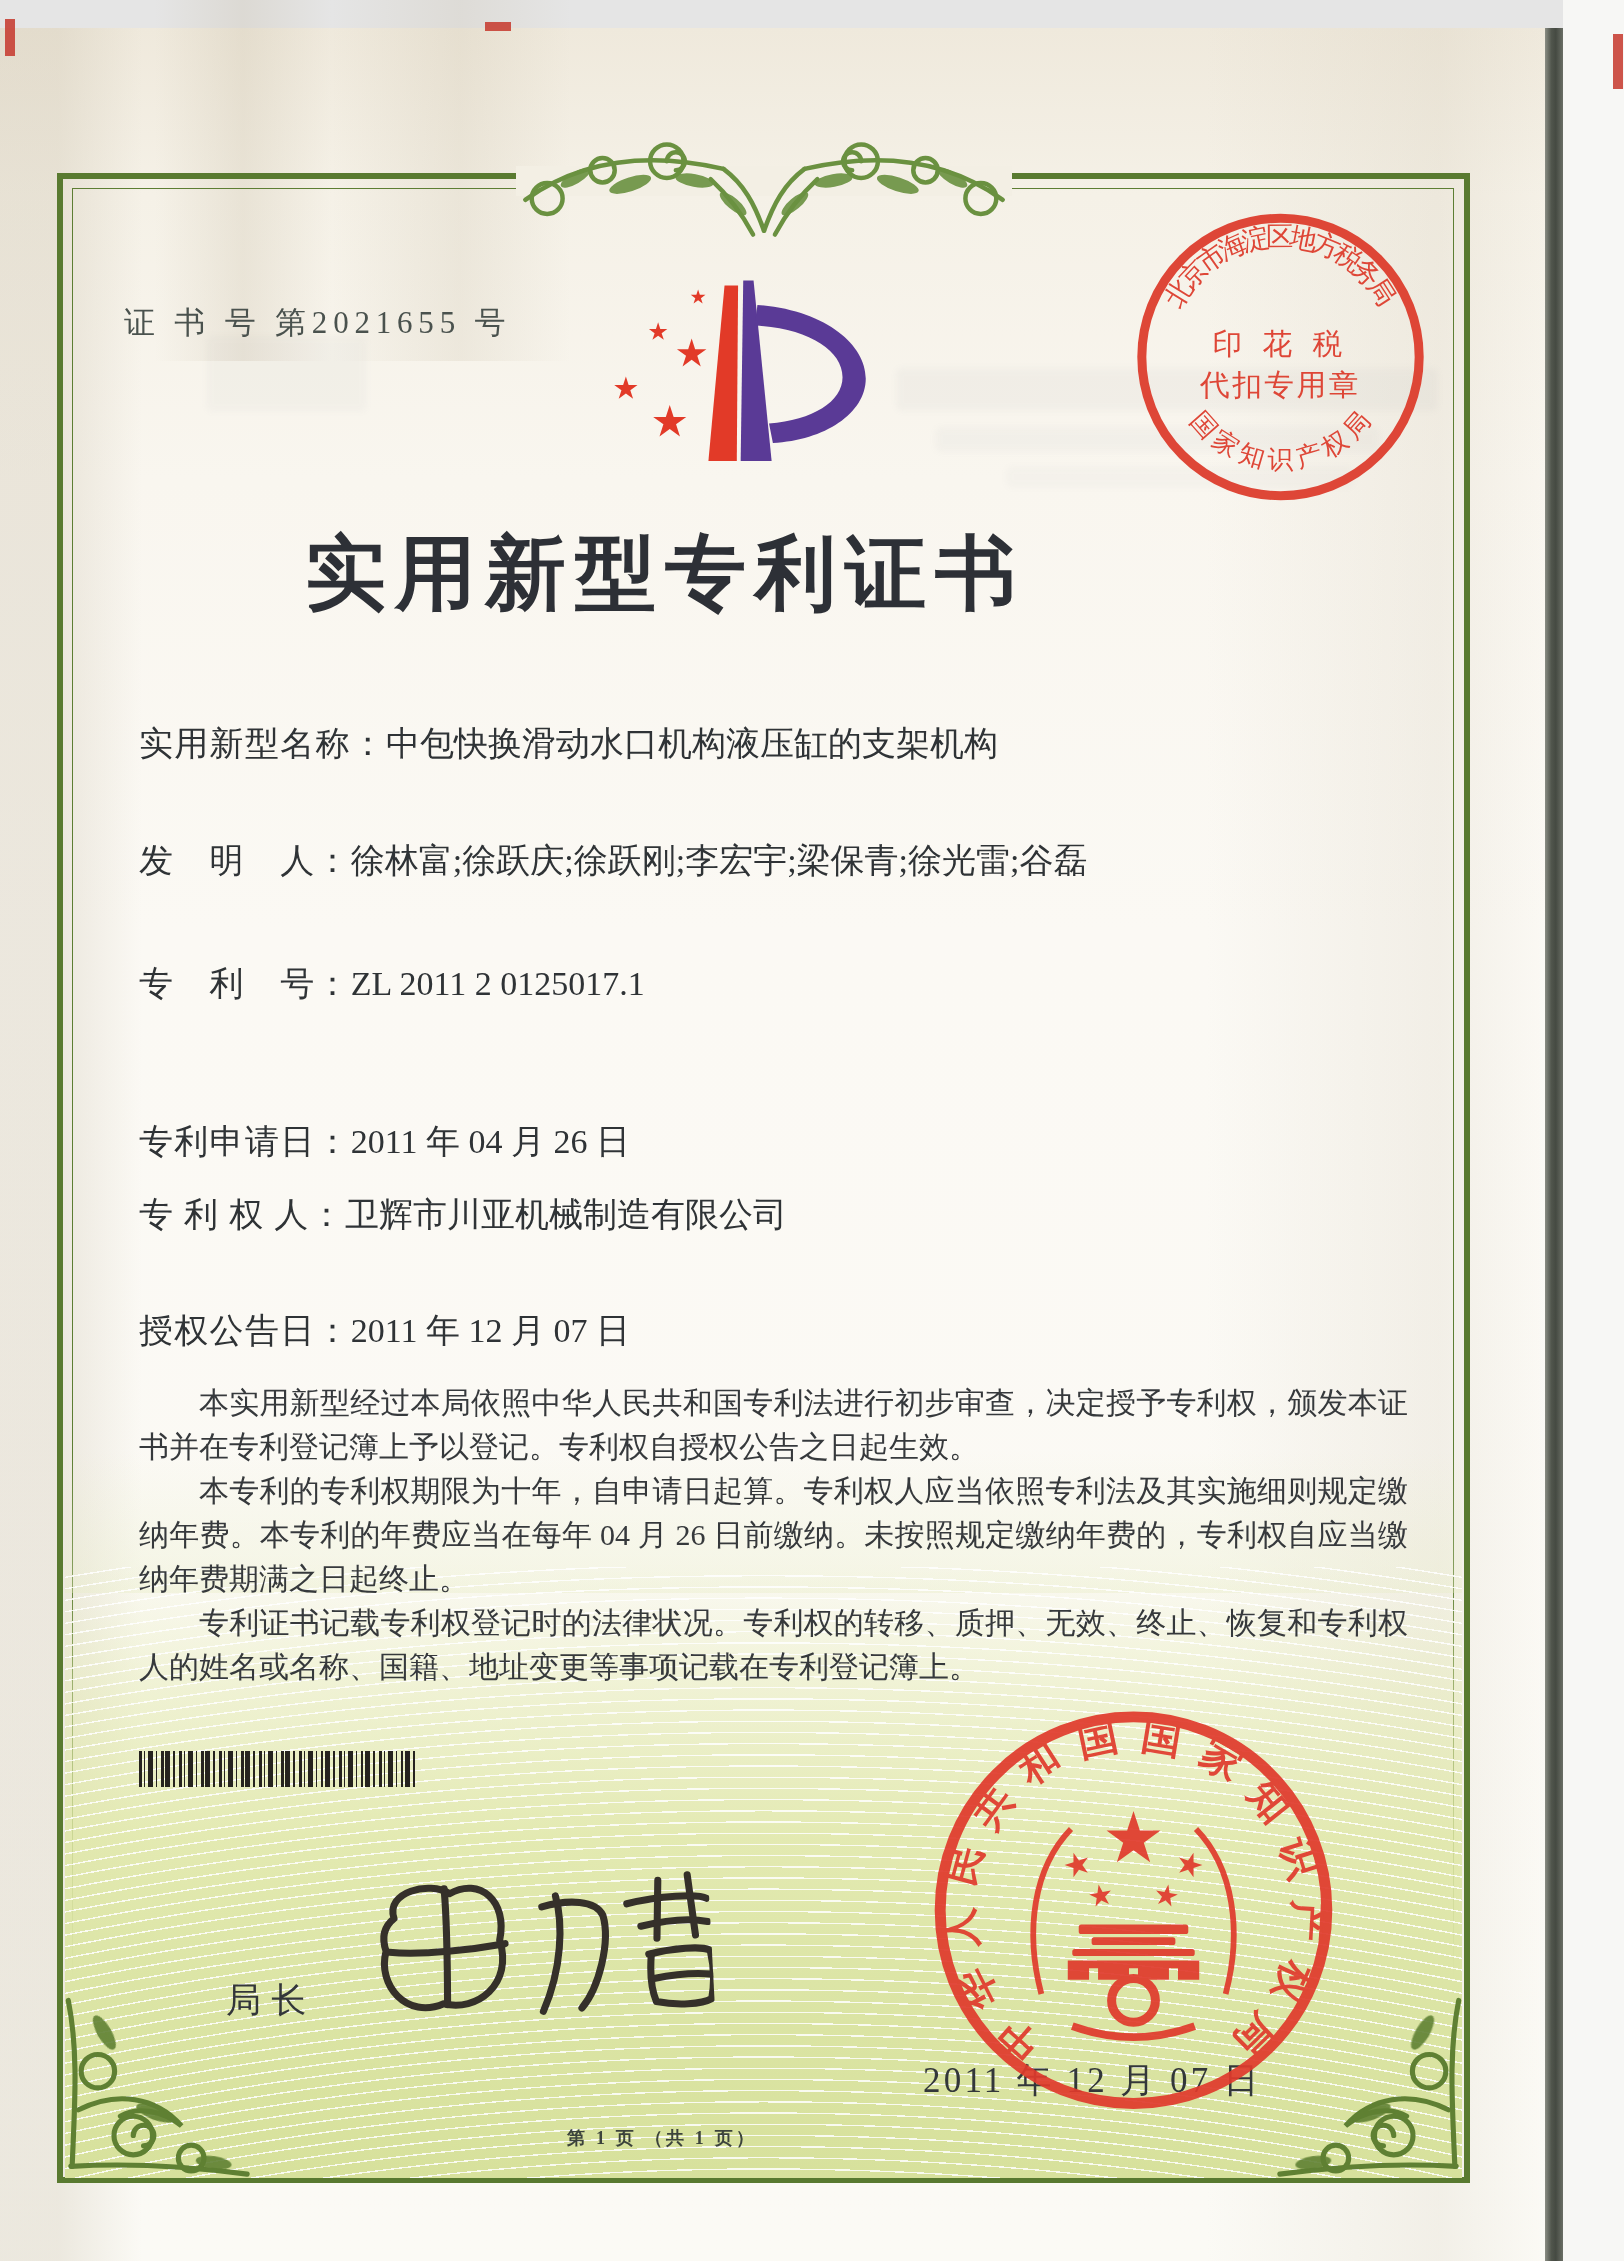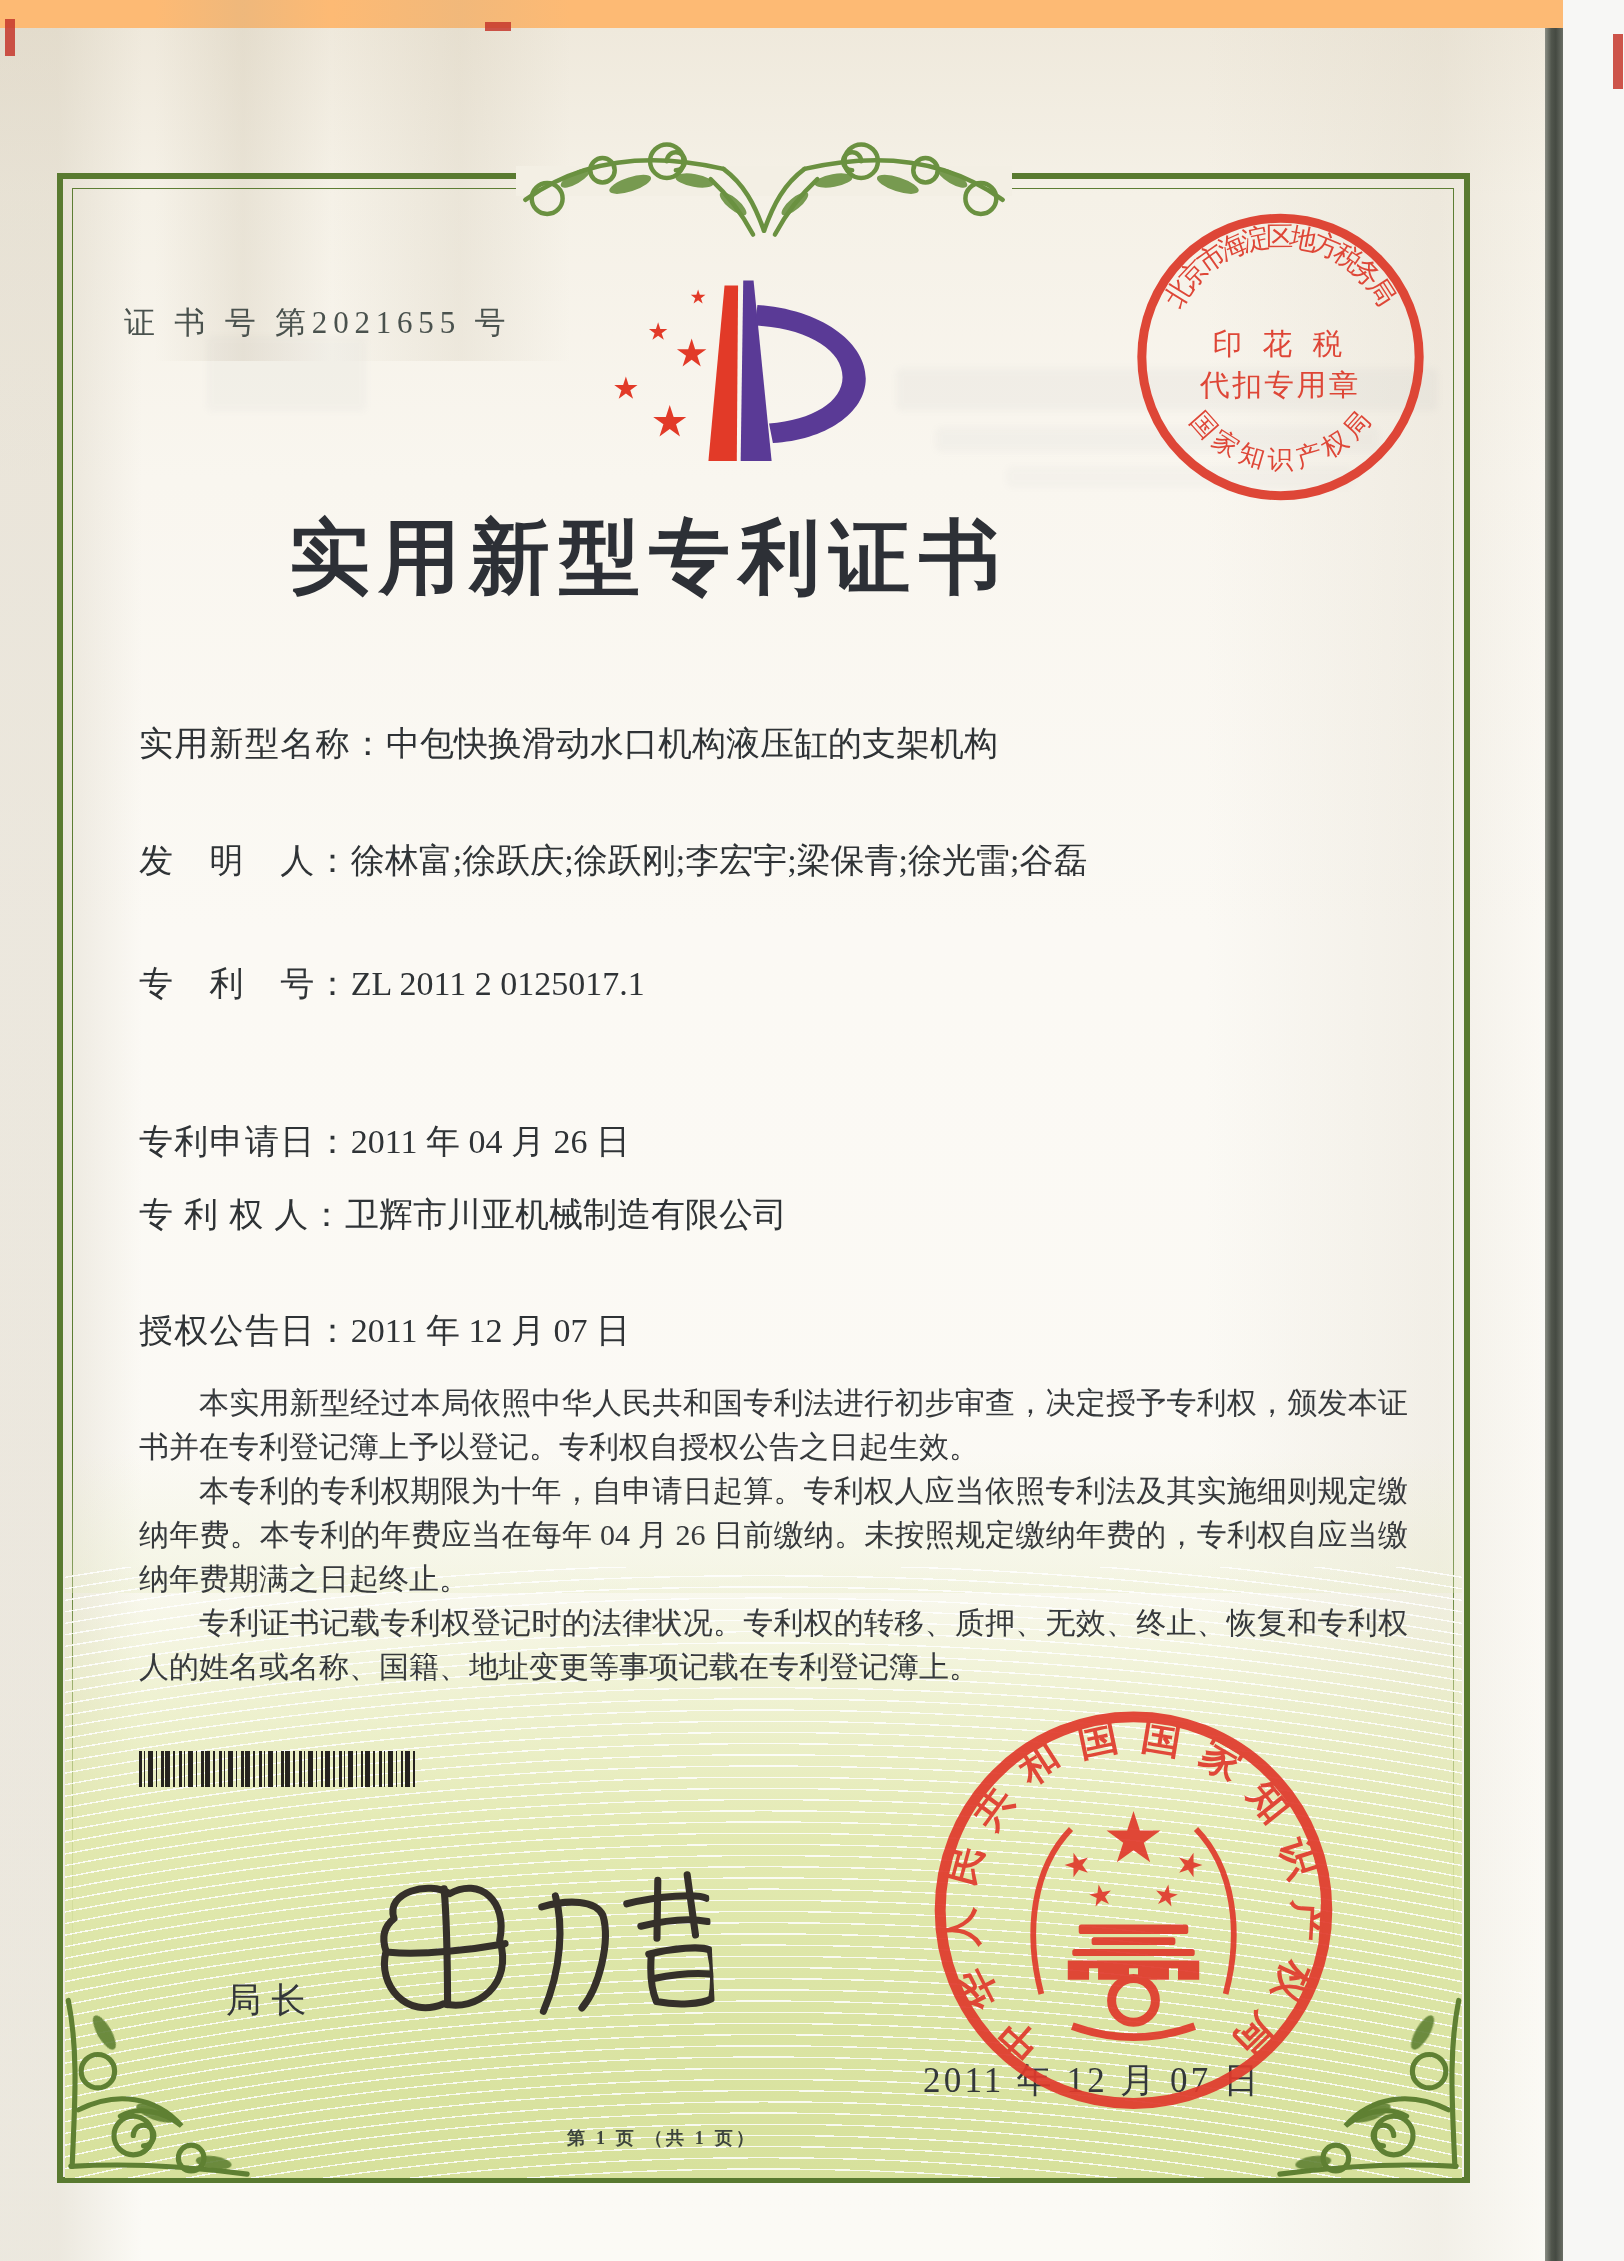--- a/index.html
+++ b/index.html
@@ -1,17 +1,17 @@
 <!DOCTYPE html>
 <html style="font-size:10.3px"><head>
 <meta charset="utf-8">
 <style>
   html,body{margin:0;padding:0;background:#fbfbfa;}
   .page{position:relative;width:1624px;height:2261px;overflow:hidden;
-        font-family:"Liberation Serif","DejaVu Serif",serif;background:#fdba74;}
+        font-family:"Liberation Serif","DejaVu Serif",serif;background:#e5e5e5;}
   
   .paper{position:absolute;left:0;top:28px;width:1546px;height:2233px;
     background:
       linear-gradient(90deg,rgba(196,186,164,.28) 0 58px,rgba(196,186,164,0) 142px 78%,rgba(205,196,176,.20) 93%,rgba(205,196,176,0) 100%),
       linear-gradient(180deg,#efe9dc 0,#f5f1e7 168px,#f9f6ef 451px,#fbf9f4 903px,#fbfaf5 100%);}
   .top-shading{position:absolute;left:155px;top:0;width:490px;height:361px;
     background:linear-gradient(90deg,rgba(0,0,0,0) 0,rgba(188,176,150,.22) 18%,rgba(0,0,0,0) 36%,rgba(188,176,150,.18) 62%,rgba(0,0,0,0) 85%);}
   .edge-strip{position:absolute;left:1545px;top:28px;width:18px;height:2233px;
     background:linear-gradient(90deg,#8a8d84 0,#51564d 35%,#454a42 60%,#6a6e65 100%);}
   .scan-right{position:absolute;left:1563px;top:0;width:61px;height:2261px;background:#f7f7f5;}
@@ -29,21 +29,21 @@
     background:
       repeating-radial-gradient(ellipse 2321px 1676px at 50% 2192px,rgba(255,255,255,.85) 0 1.9px,rgba(255,255,255,0) 1.9px 15.5px),
       linear-gradient(180deg,rgba(228,234,178,0) 0,rgba(228,234,178,.45) 110px,rgba(223,231,166,.85) 271px,#dce5a6 413px,#d7e19c 100%);}
   .band-soft{position:absolute;left:65px;top:1451px;width:1397px;height:142px;
     background:linear-gradient(180deg,rgba(231,236,196,0),rgba(231,236,196,.35));}
   
   .ghost{position:absolute;background:#8a8f96;filter:blur(3.2px);border-radius:6.4px;}
   
   .cert-no{position:absolute;left:124px;top:302px;font-size:31px;letter-spacing:5.8px;
     color:#4a524e;white-space:nowrap;}
-  .title{position:absolute;left:0;top:504px;width:1298px;margin:0;text-align:center;
+  .title{position:absolute;left:0;top:504px;width:1298px;margin:16px;text-align:center;
     font-size:81px;font-weight:700;letter-spacing:9px;color:#2d3036;}
   .field{position:absolute;left:139px;white-space:nowrap;font-size:34px;color:#2f3336;}
   .field .flabel{letter-spacing:1.3px;}
   .body-block{position:absolute;left:139px;top:1381px;width:1269px;font-size:30px;
     line-height:44px;color:#36393c;text-align:justify;}
   .body-block p{margin:0;text-indent:2em;}
   .barcode{position:absolute;left:139px;top:1751px;width:276px;height:36px;
     background:repeating-linear-gradient(90deg,
       #26231f 0 2.6px,transparent 2.6px 5.2px,#26231f 5.2px 6.4px,transparent 6.4px 9px,
       #26231f 9px 14px,transparent 14px 17px,#26231f 17px 18px,transparent 18px 22px,

